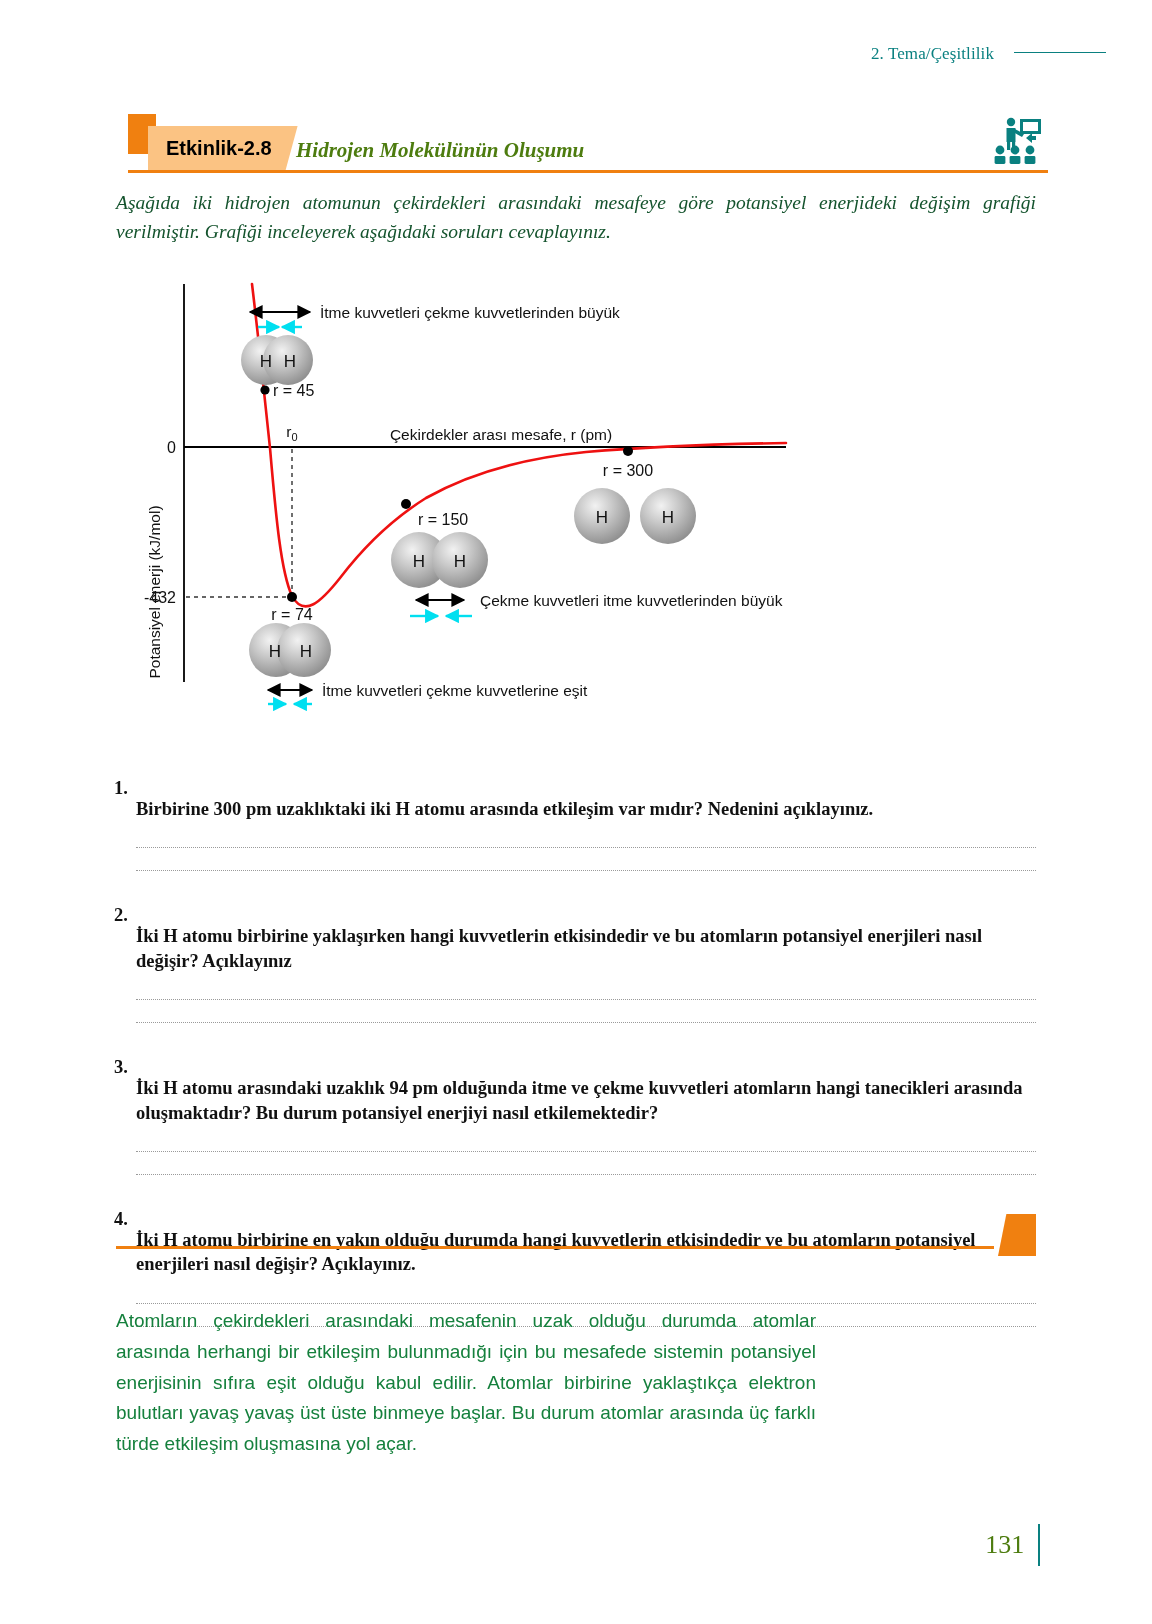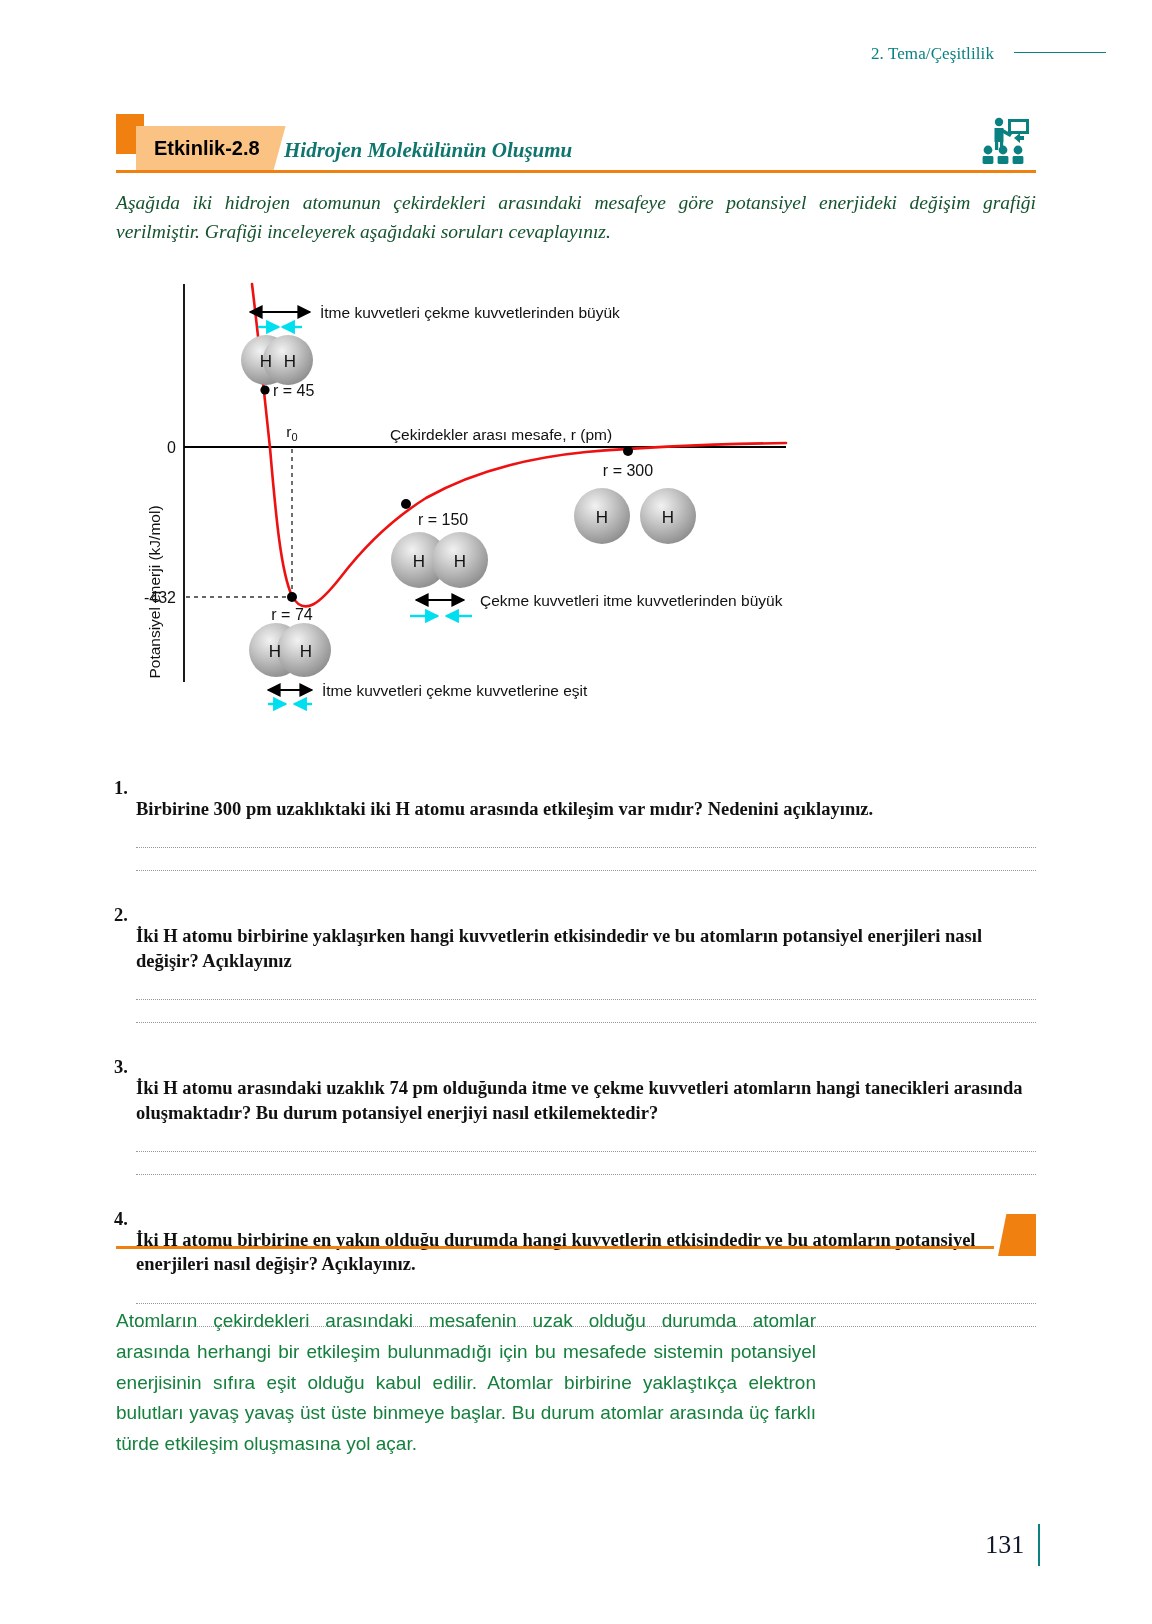--- a/index.html
+++ b/index.html
@@ -36,21 +36,21 @@
     width: 92px;
     height: 1.6px;
     background: #0a8080;
     margin-left: 8px;
     margin-bottom: 3px;
   }
 
   
   .act-header {
     position: absolute;
-    left: 116px;
+    left: 128px;
     top: 112px;
     width: 920px;
     height: 62px;
   }
   .act-tab-back {
     position: absolute;
     left: 0;
     top: 2px;
     width: 28px;
     height: 40px;
@@ -76,21 +76,21 @@
     white-space: nowrap;
   }
   .act-title {
     position: absolute;
     left: 168px;
     top: 26px;
     font-family: "Liberation Serif", serif;
     font-style: italic;
     font-weight: bold;
     font-size: 21px;
-    color: #0f766e;
+    color: #4d7c0f;
     white-space: nowrap;
   }
   .act-rule {
     position: absolute;
     left: 0;
     top: 58px;
     width: 920px;
     height: 2.6px;
     background: #f08010;
   }
@@ -198,21 +198,21 @@
     position: absolute;
     right: 112px;
     bottom: 58px;
     display: flex;
     align-items: center;
     gap: 14px;
   }
   .pagenum {
     font-family: "Liberation Serif", serif;
     font-size: 26px;
-    color: #0f172a;
+    color: #4d7c0f;
   }
   .pagenum-rule {
     width: 1.8px;
     height: 42px;
     background: #0a8080;
   }
 </style>
 </head>
 <body>
 
@@ -393,21 +393,21 @@
     <div class="answer-line"></div>
     <div class="gap-c"></div>
     <div class="answer-line"></div>
   </div>
 
   <div class="gap-b"></div>
 
   <div class="q-block">
     <div class="q-text">
       <span class="q-num">3.</span>
-      <span class="q-body">İki H atomu arasındaki uzaklık 74 pm olduğunda itme ve çekme kuvvetleri atomların hangi tanecikleri arasında oluşmaktadır? Bu durum potansiyel enerjiyi nasıl etkilemektedir?</span>
+      <span class="q-body">İki H atomu arasındaki uzaklık 94 pm olduğunda itme ve çekme kuvvetleri atomların hangi tanecikleri arasında oluşmaktadır? Bu durum potansiyel enerjiyi nasıl etkilemektedir?</span>
     </div>
     <div class="gap-a"></div>
     <div class="answer-line"></div>
     <div class="gap-c"></div>
     <div class="answer-line"></div>
   </div>
 
   <div class="gap-b"></div>
 
   <div class="q-block">

